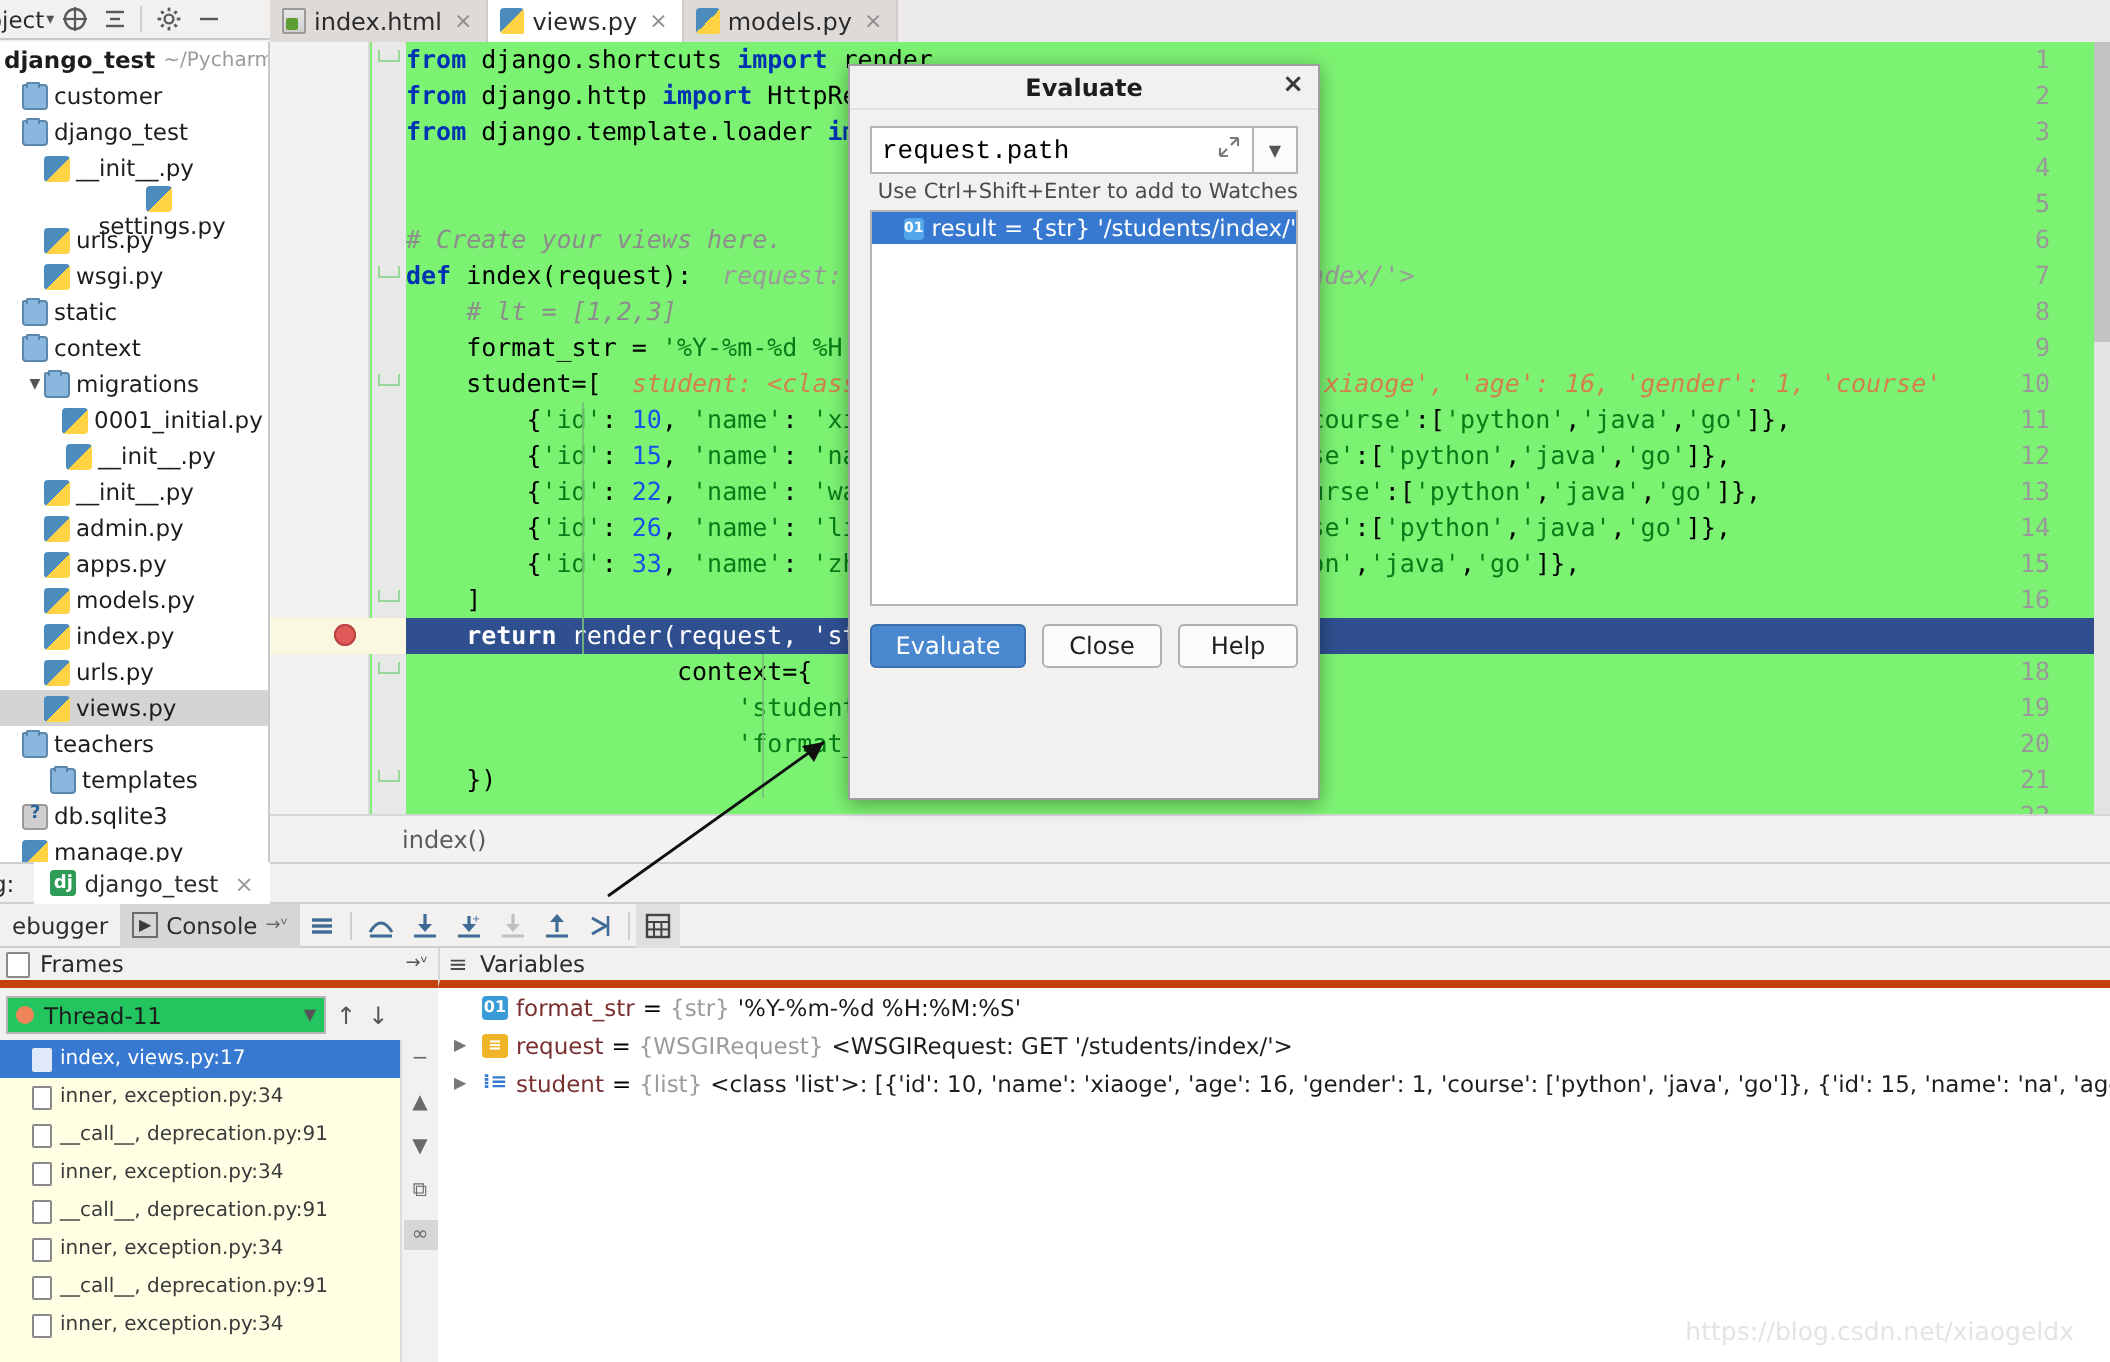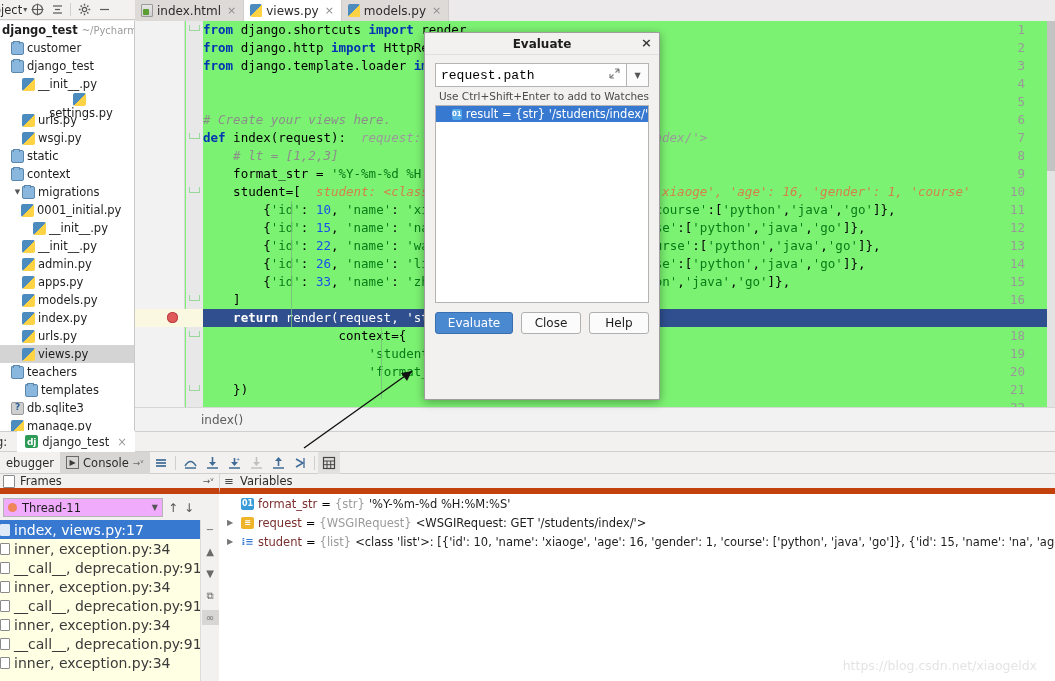--- a/index.html
+++ b/index.html
@@ -131,33 +131,33 @@
   .dbg-tab.on { background:#d8d6d5; }
   .dbg-ico { width:22px; height:22px; display:flex; align-items:center; justify-content:center; color:#4a6a88; }
   .dbg-ico.off { color:#bdbdbd; }
   .dbg-ico.boxed { background:#e2e0df; }
   .dsep { width:1px;height:14px;background:#cfcfcf;margin:0 3px; }
 
   
   .pane-hdr {
     height:20px; display:flex; align-items:center; gap:5px;
     background:#f2f1f0; font-size:11.5px; color:#2b2b2b;
-    border-bottom:6px solid #c2410c; padding-left:3px;
+    border-bottom:4px solid #c2410c; padding-left:3px;
   }
   .frames { position:absolute; left:0; top:474px; width:219px; height:207px; background:#f2f1f0; }
   .frames-list { position:absolute; left:0; top:46px; width:200px; height:161px;
                  background:#ffffe4; overflow:hidden; }
-  .frow { height:19px; display:flex; align-items:center; gap:4px; padding-left:0;
-          font-size:14px; color:#3a3a3a; white-space:nowrap; }
+  .frow { height:19px; display:flex; align-items:center; gap:4px; padding-left:16px;
+          font-size:10px; color:#3a3a3a; white-space:nowrap; }
   .frow.sel { background:#3778d0; color:#fff; }
   .frame-ico { width:10px;height:12px;border:1px solid #8a8a8a;background:#fff;flex:none;border-radius:1px;}
   .frow.sel .frame-ico{ border-color:#dfe9f7; background:#dfe9f7; }
   .thread-sel {
     position:absolute; left:3px; top:24px; width:160px; height:19px;
-    background:#f0abfc; border:1px solid #b5b5b5; display:flex; align-items:center;
+    background:#22c55e; border:1px solid #b5b5b5; display:flex; align-items:center;
     gap:5px; padding:0 4px; font-size:11.5px;
   }
   .th-dot { width:9px;height:9px;border-radius:50%;background:#f0845b; }
   .th-caret { margin-left:auto; color:#555; font-size:8px; }
   .fr-nav { position:absolute; left:168px; top:24px; width:50px; height:19px;
             display:flex; align-items:center; gap:6px; color:#555; }
   .side-strip { position:absolute; left:200px; top:46px; width:19px; height:161px;
                 background:#f2f1f0; border-left:1px solid #dcdcdc;
                 display:flex; flex-direction:column; align-items:center; padding-top:2px; gap:7px; }
   .side-btn { width:17px;height:15px; display:flex;align-items:center;justify-content:center; color:#6a6a6a; font-size:10px; }
@@ -340,21 +340,21 @@
         <div class="trow" style="padding-left: 2px;">
           <span class="arrow"></span>
           <span class="ti folder"></span>
           <span>context</span>
         </div>
         <div class="trow" style="padding-left: 13px;">
           <span class="arrow">▼</span>
           <span class="ti folder"></span>
           <span>migrations</span>
         </div>
-        <div class="trow" style="padding-left: 12px;">
+        <div class="trow" style="padding-left: 22px;">
           <span class="arrow"></span>
           <span class="ti pyf"></span>
           <span>0001_initial.py</span>
         </div>
         <div class="trow" style="padding-left: 24px;">
           <span class="arrow"></span>
           <span class="ti pyf"></span>
           <span>__init__.py</span>
         </div>
         <div class="trow" style="padding-left: 13px;">

